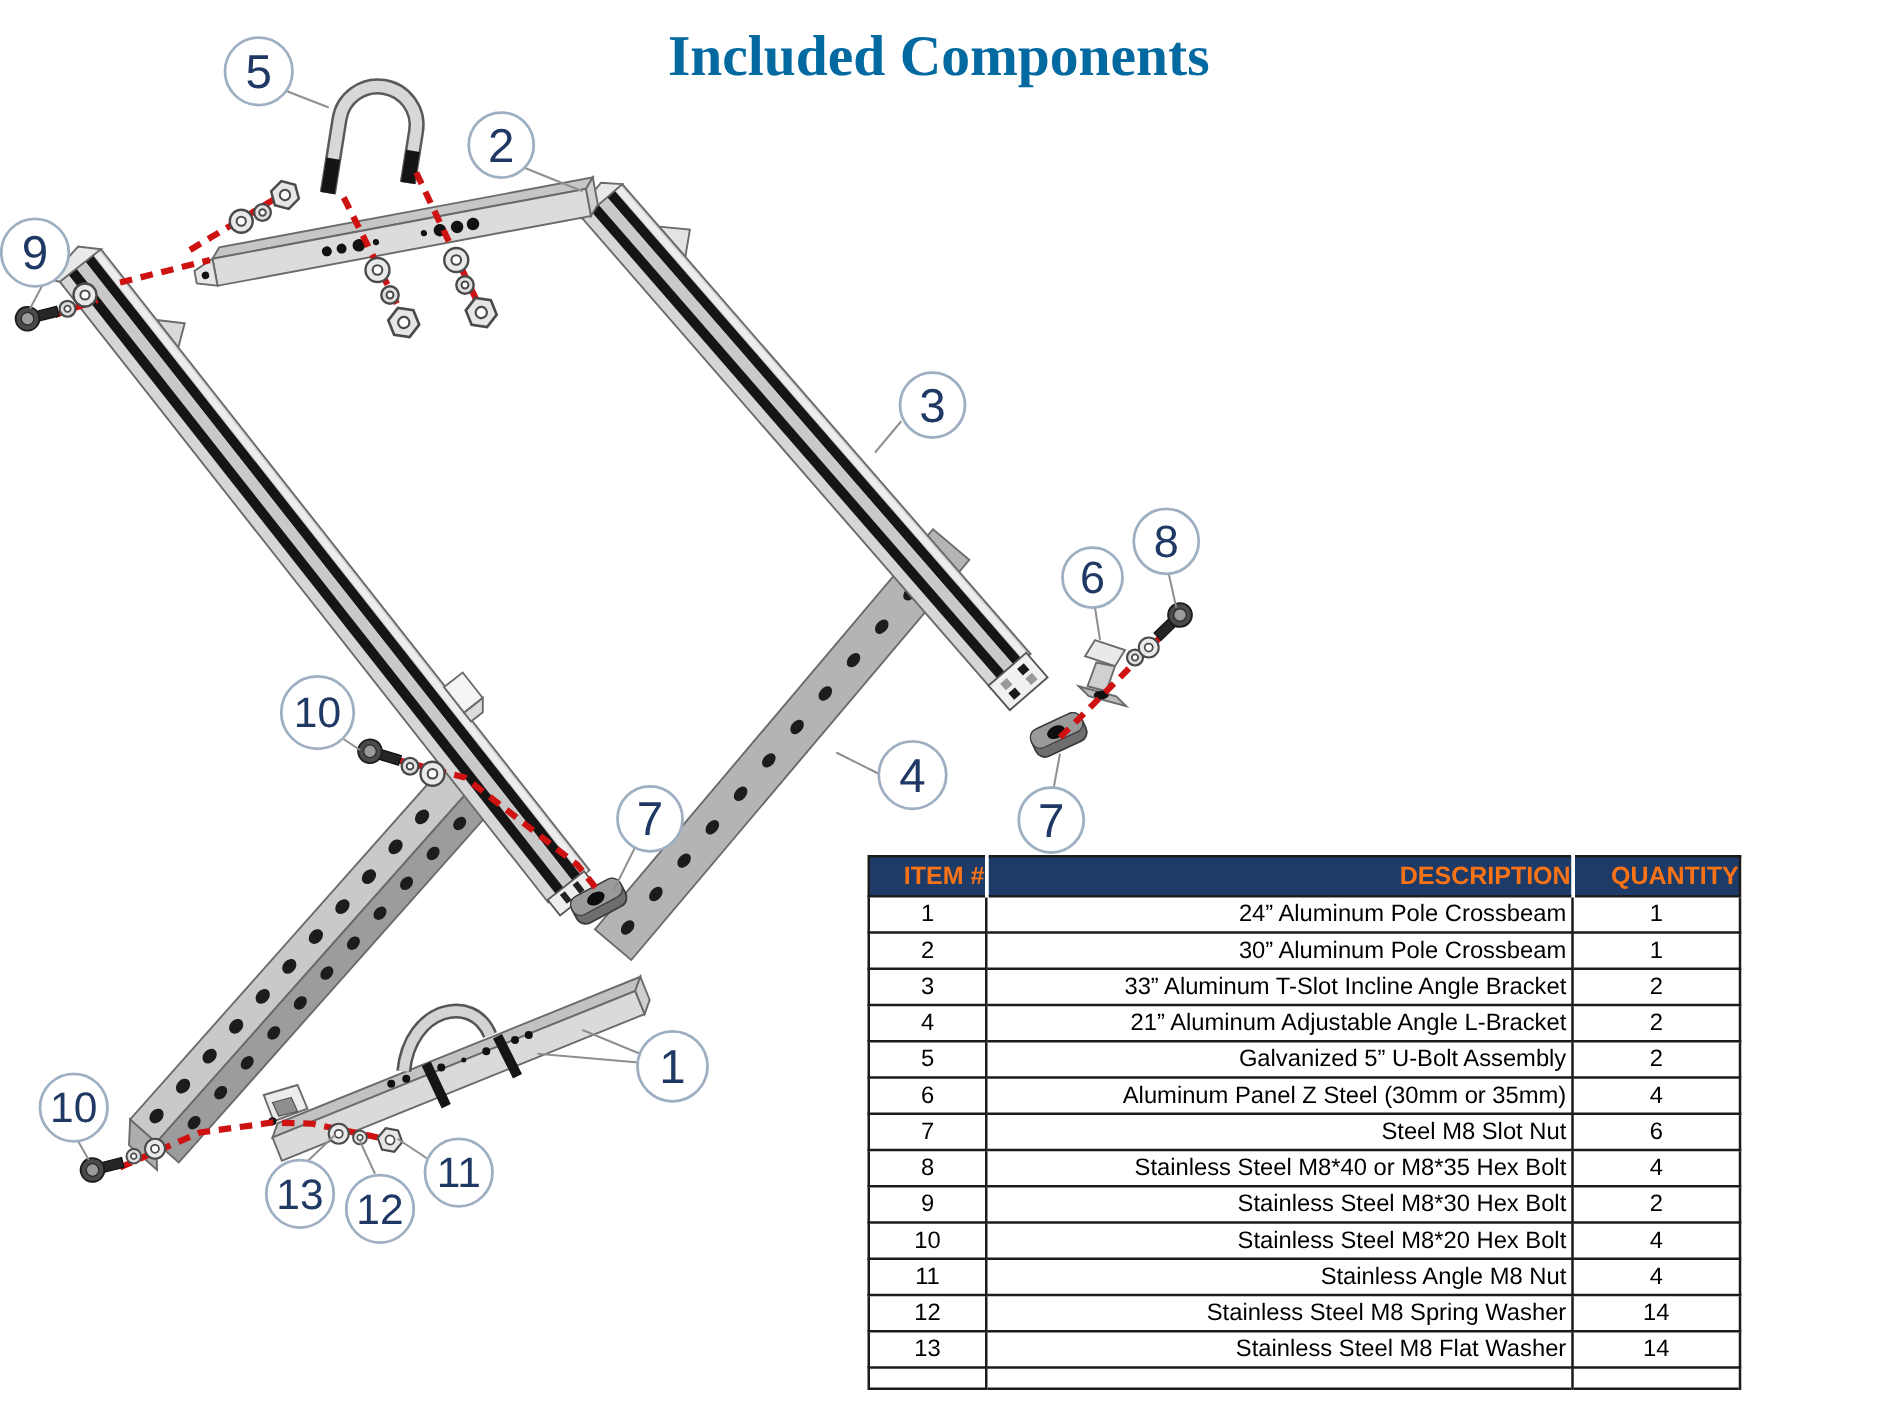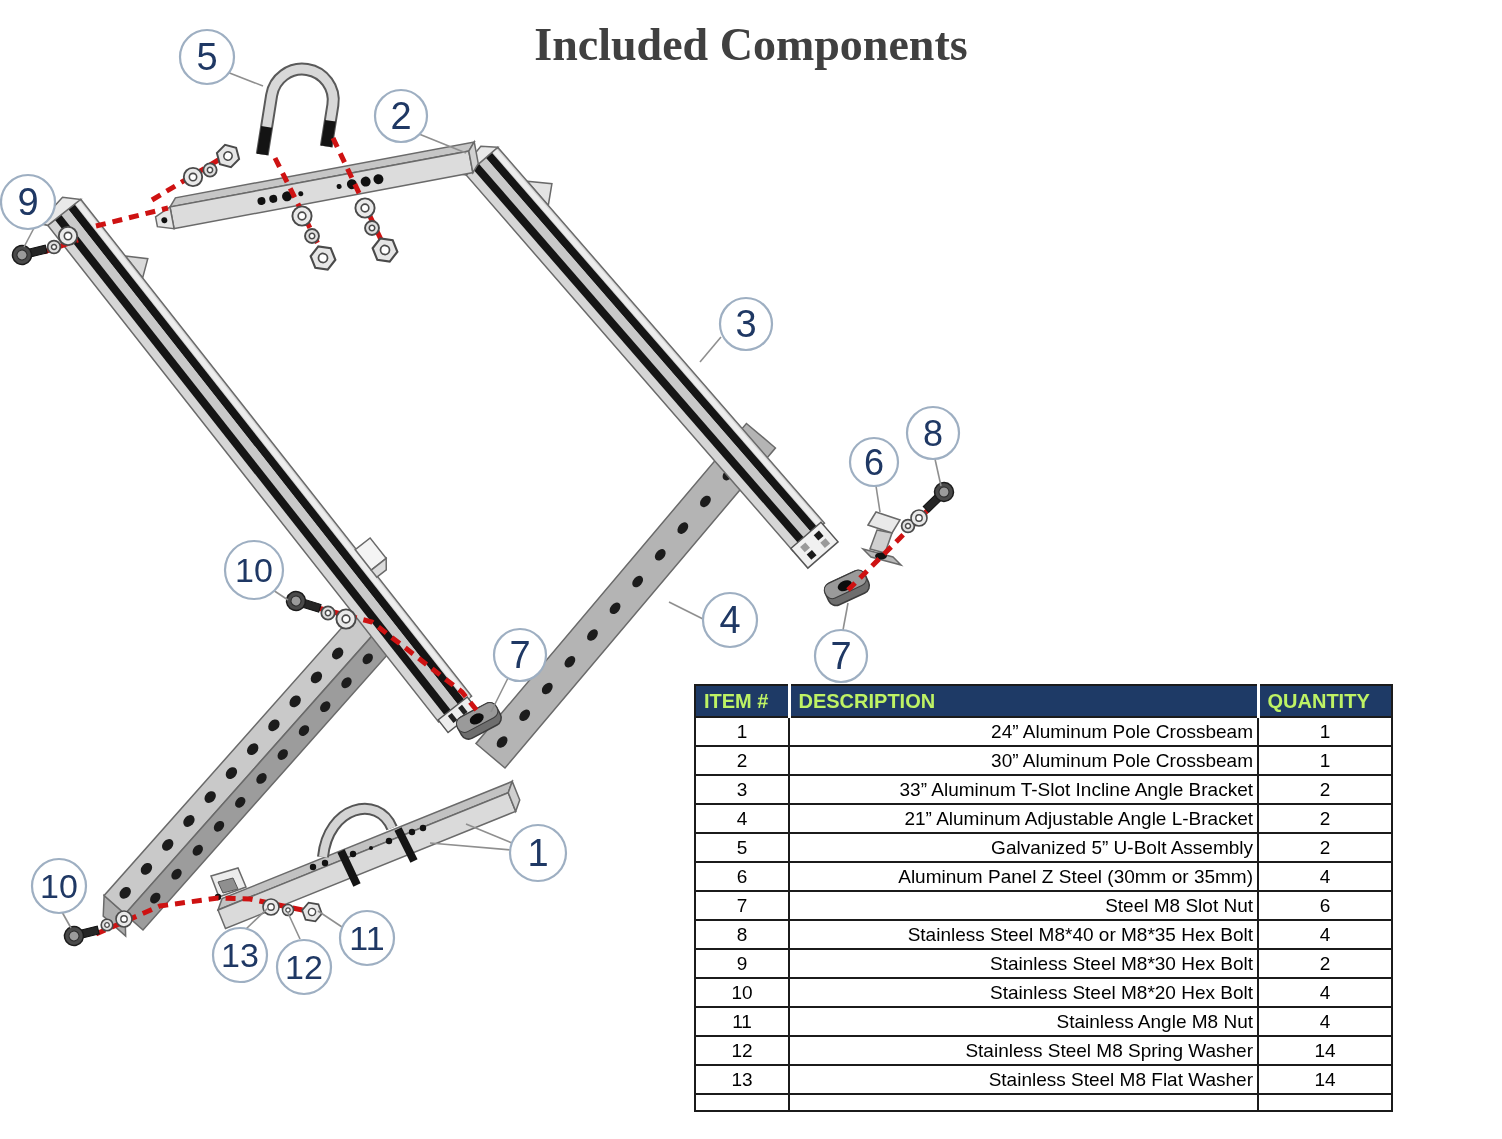--- a/index.html
+++ b/index.html
@@ -1,25 +1,25 @@
 <!DOCTYPE html>
 <html><head>
 <meta charset="utf-8">
 <style>
   html,body{margin:0;padding:0;background:#fff;}
   .page{position:relative;width:1502px;height:1139px;background:#fff;overflow:hidden;
         font-family:"Liberation Sans",sans-serif;}
   .title{position:absolute;top:18px;left:0;width:1502px;text-align:center;
-         font-family:"Liberation Serif",serif;font-weight:bold;font-size:46px;color:#404040;}
+         font-family:"Liberation Serif",serif;font-weight:bold;font-size:46px;color:#0369a1;}
   svg.diagram{position:absolute;top:0;left:0;}
   
   table.parts{position:absolute;left:694px;top:684px;width:697px;border-collapse:collapse;
               table-layout:fixed;font-size:19px;color:#000;border:2px solid #1b1b1b;}
-  table.parts th{background:#1E3A66;color:#bef264;font-weight:bold;font-size:20px;height:30px;
-                 text-align:left;padding:0 0 0 8px;border-left:3px solid #fff;border-bottom:2px solid #1b1b1b;}
+  table.parts th{background:#1E3A66;color:#f97316;font-weight:bold;font-size:20px;height:30px;
+                 text-align:right;padding:0 0 0 8px;border-left:3px solid #fff;border-bottom:2px solid #1b1b1b;}
   table.parts th:first-child{border-left:2px solid #1b1b1b;}
   table.parts td{border:2px solid #1b1b1b;height:27px;padding:0 4px;background:#fff;}
   td.c-item,td.c-qty{text-align:center;}
   td.c-desc{text-align:right;padding-left:6px;}
   tr.partial td{height:15px;border-bottom:none;}
   .col-item{width:94px;}.col-desc{width:469px;}.col-qty{width:134px;}
   
   .callout-circle{fill:#fff;stroke:#9EAFC2;stroke-width:2.2px;}
   .callout-num{fill:#1F3864;font-family:"Liberation Sans",sans-serif;}
   .leader{stroke:#8f8f8f;stroke-width:1.6px;}

